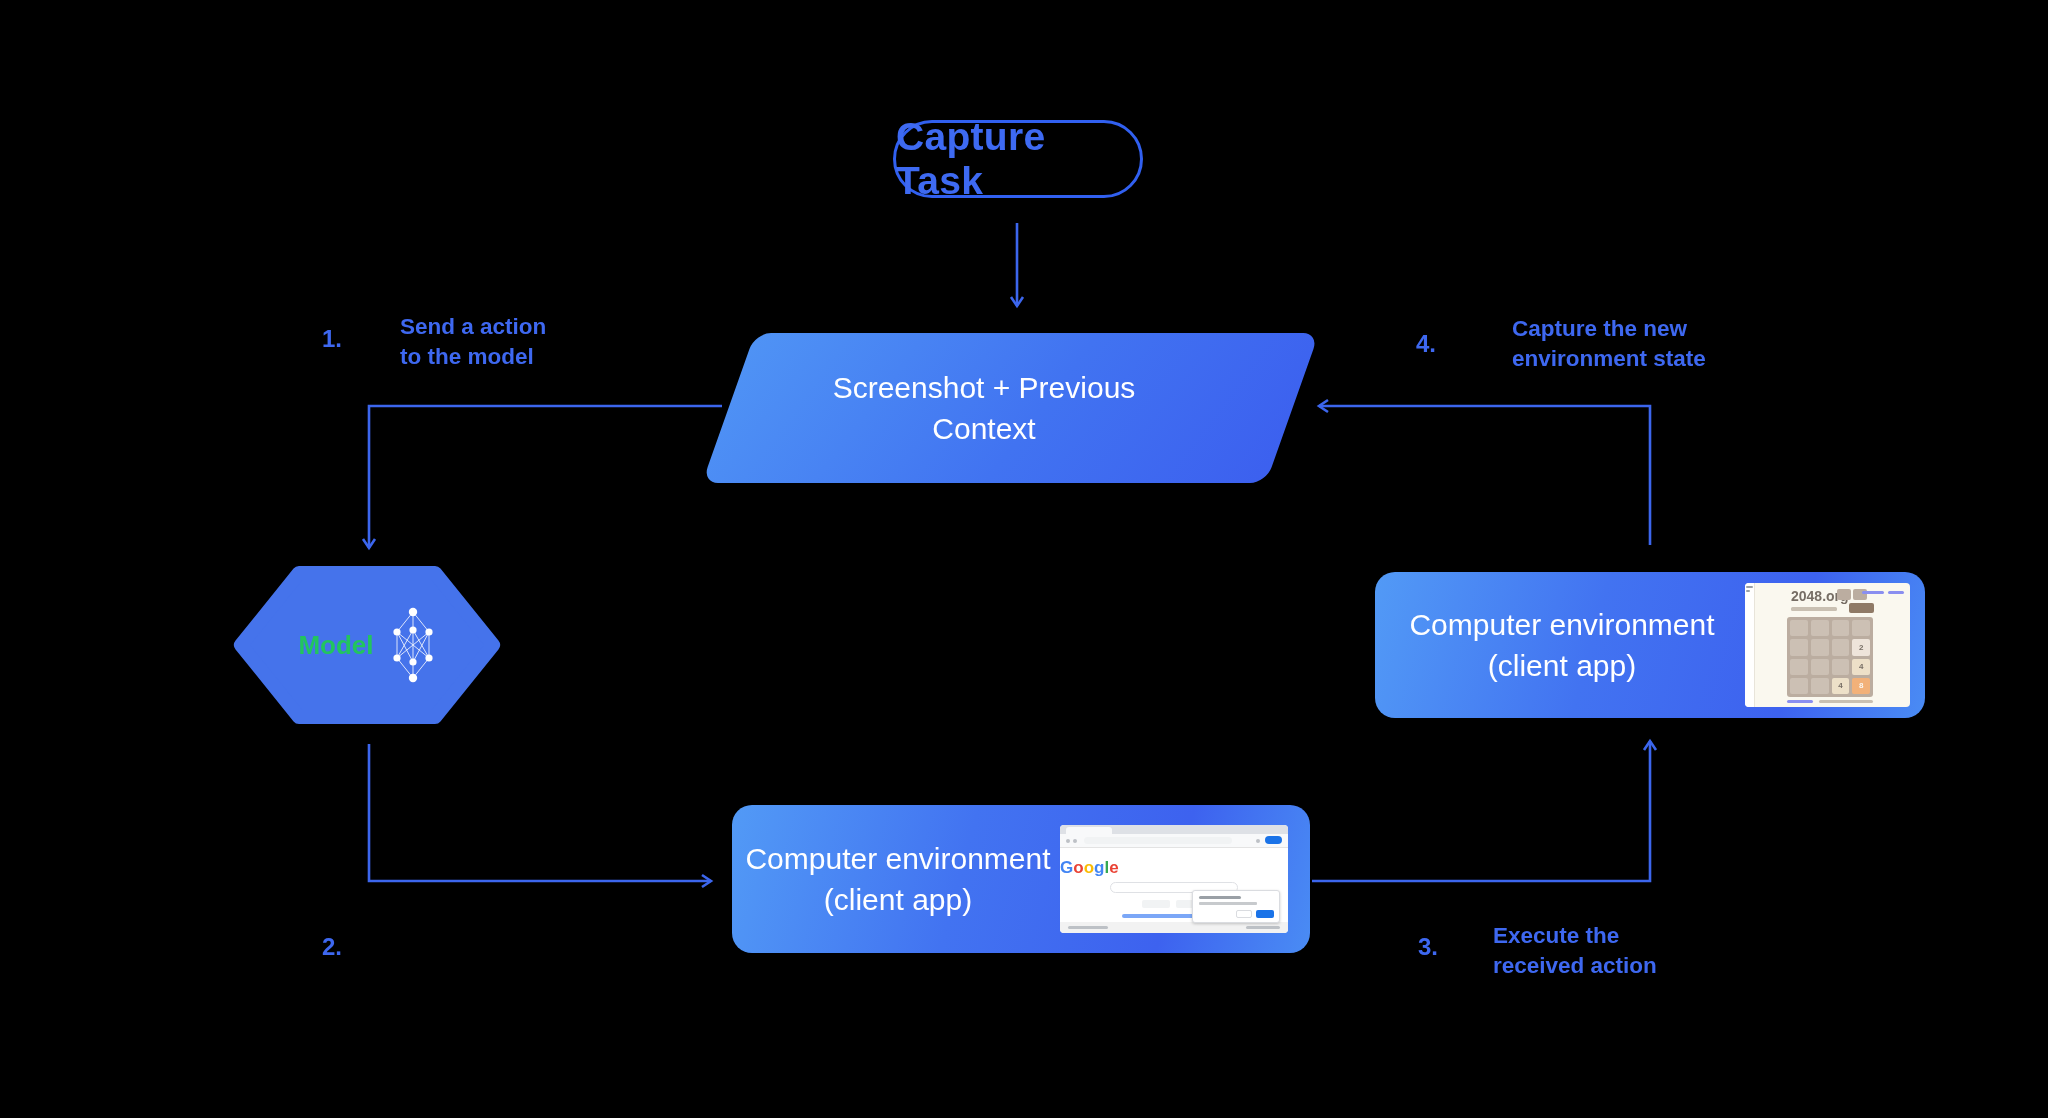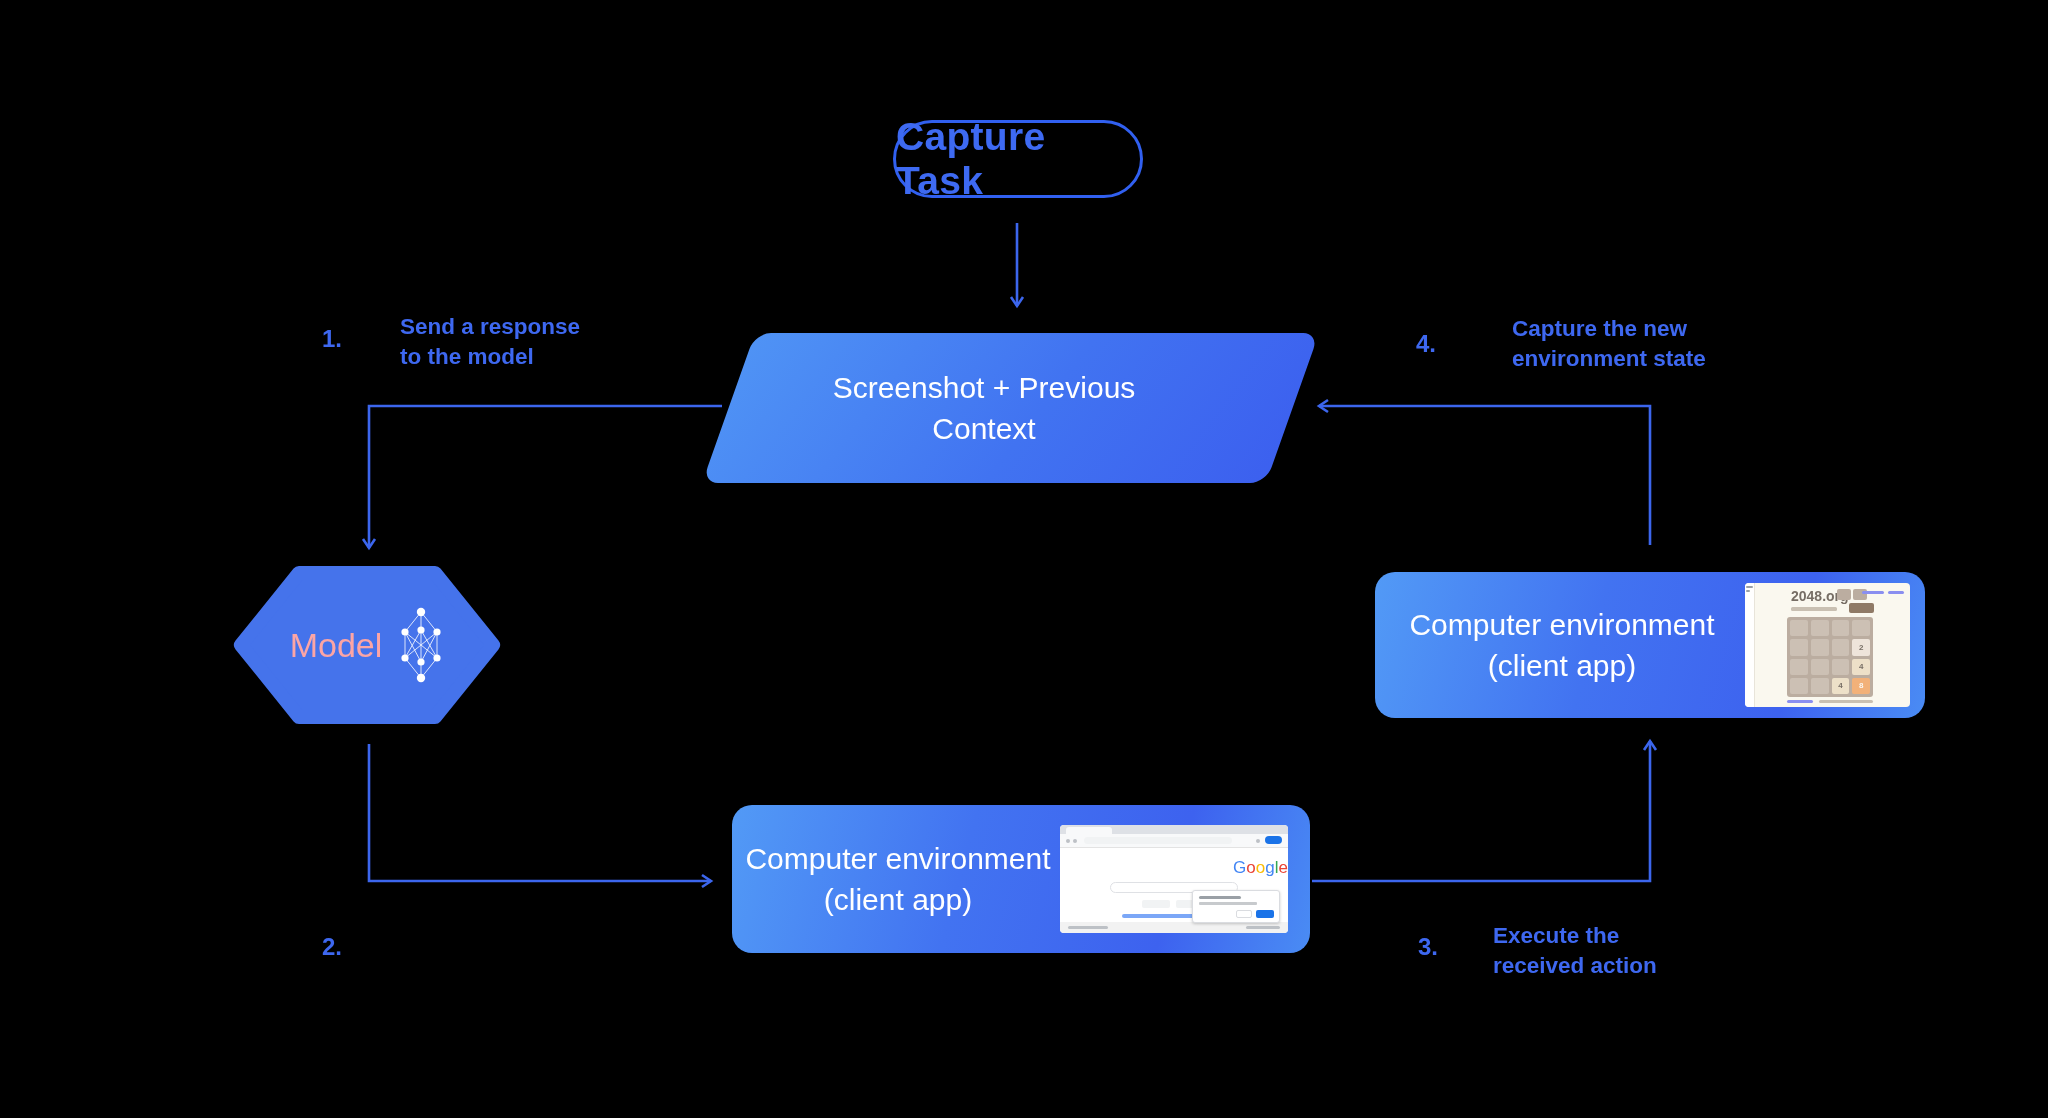--- a/index.html
+++ b/index.html
@@ -20,21 +20,21 @@
         transform:skewX(-19.5deg);transform-origin:0 100%;border-radius:16px;
         background:linear-gradient(112deg,#4F93F5 0%,#4173F1 55%,#3C60EF 100%);}
   .para-inner{position:absolute;inset:0;transform:skewX(19.5deg);transform-origin:0 100%;
         display:flex;align-items:center;justify-content:center;}
   .node-text{color:#fff;font-size:30px;line-height:41px;text-align:center;white-space:pre-line;font-weight:400;}
 
   
   .model{position:absolute;left:233px;top:565px;width:268px;height:160px;}
   .hex{position:absolute;inset:0;}
   .model-content{position:absolute;inset:0;display:flex;align-items:center;justify-content:center;gap:16px;}
-  .model-label{color:#fca5a5;font-size:34px;font-weight:400;}
+  .model-label{color:#22c55e;font-size:26px;font-weight:700;}
   .nn-icon{display:block;}
 
   
   .box{position:absolute;border-radius:20px;
        background:linear-gradient(105deg,#529AF6 0%,#4273F1 40%,#3D62EF 75%,#4A8CF4 100%);}
   .box.bottom{left:732px;top:805px;width:578px;height:148px;}
   .box.right{left:1375px;top:572px;width:550px;height:146px;}
   .box-text{position:absolute;left:0;top:0;bottom:0;display:flex;align-items:center;justify-content:center;
             color:#fff;font-size:30px;line-height:41px;text-align:center;white-space:pre-line;}
   .box.bottom .box-text{width:332px;}
@@ -50,21 +50,21 @@
 
   
   .shot{position:absolute;background:#fff;border-radius:4px;overflow:hidden;}
   .shot.google{right:22px;top:20px;width:228px;height:108px;}
   .g-chrome{position:absolute;top:0;left:0;right:0;height:9px;background:#DEE1E6;}
   .g-tab{position:absolute;top:2px;left:6px;width:46px;height:7px;background:#F8F9FA;border-radius:3px 3px 0 0;}
   .g-toolbar{position:absolute;top:9px;left:0;right:0;height:13px;background:#F8F9FA;border-bottom:1px solid #E3E3E3;}
   .g-url{position:absolute;top:3px;left:24px;width:148px;height:7px;background:#F1F3F4;border-radius:4px;}
   .g-dot{position:absolute;top:5px;width:4px;height:4px;border-radius:50%;background:#BDC1C6;}
   .g-btn-blue{position:absolute;top:2px;right:6px;width:17px;height:8px;background:#1A73E8;border-radius:4px;}
-  .g-logo{position:absolute;top:33px;left:0;right:0;text-align:right;font-size:17px;font-weight:normal;}
+  .g-logo{position:absolute;top:33px;left:0;right:0;text-align:left;font-size:17px;font-weight:bold;}
   .gl-b{color:#4285F4}.gl-r{color:#EA4335}.gl-y{color:#FBBC05}.gl-g{color:#34A853}
   .g-search{position:absolute;top:57px;left:50px;width:128px;height:11px;border:1px solid #DFE1E5;border-radius:6px;box-sizing:border-box;}
   .g-b1{position:absolute;top:75px;left:82px;width:28px;height:8px;background:#F1F3F4;border-radius:2px;}
   .g-b2{position:absolute;top:75px;left:116px;width:34px;height:8px;background:#F1F3F4;border-radius:2px;}
   .g-link{position:absolute;top:89px;left:62px;width:104px;height:4px;background:#7BA7F7;border-radius:2px;}
   .g-footer{position:absolute;bottom:0;left:0;right:0;height:11px;background:#F2F2F2;}
   .g-fbar{position:absolute;bottom:4px;height:3px;background:#BDC1C6;border-radius:1.5px;}
   .g-dialog{position:absolute;right:8px;bottom:10px;width:86px;height:31px;background:#fff;
             border:1px solid #DADCE0;border-radius:3px;box-shadow:0 1px 3px rgba(0,0,0,.2);}
   .gd-l1{position:absolute;top:5px;left:6px;width:42px;height:3px;background:#9AA0A6;border-radius:1.5px;}
@@ -214,21 +214,21 @@
         <div class="m-cell"></div>
         <div class="m-cell t4">4</div>
         <div class="m-cell t8">8</div>
       </div>
       <div class="m-linkbot"></div>
       <div class="m-txtbot"></div>
     </div>
   </div>
 
   <div class="step-num" id="n1">1.</div>
-  <div class="step-text" id="t1">Send a response
+  <div class="step-text" id="t1">Send a action
 to the model</div>
   <div class="step-num" id="n2">2.</div>
   <div class="step-num" id="n3">3.</div>
   <div class="step-text" id="t3">Execute the
 received action</div>
   <div class="step-num" id="n4">4.</div>
   <div class="step-text" id="t4">Capture the new
 environment state</div>
 
 </div>

